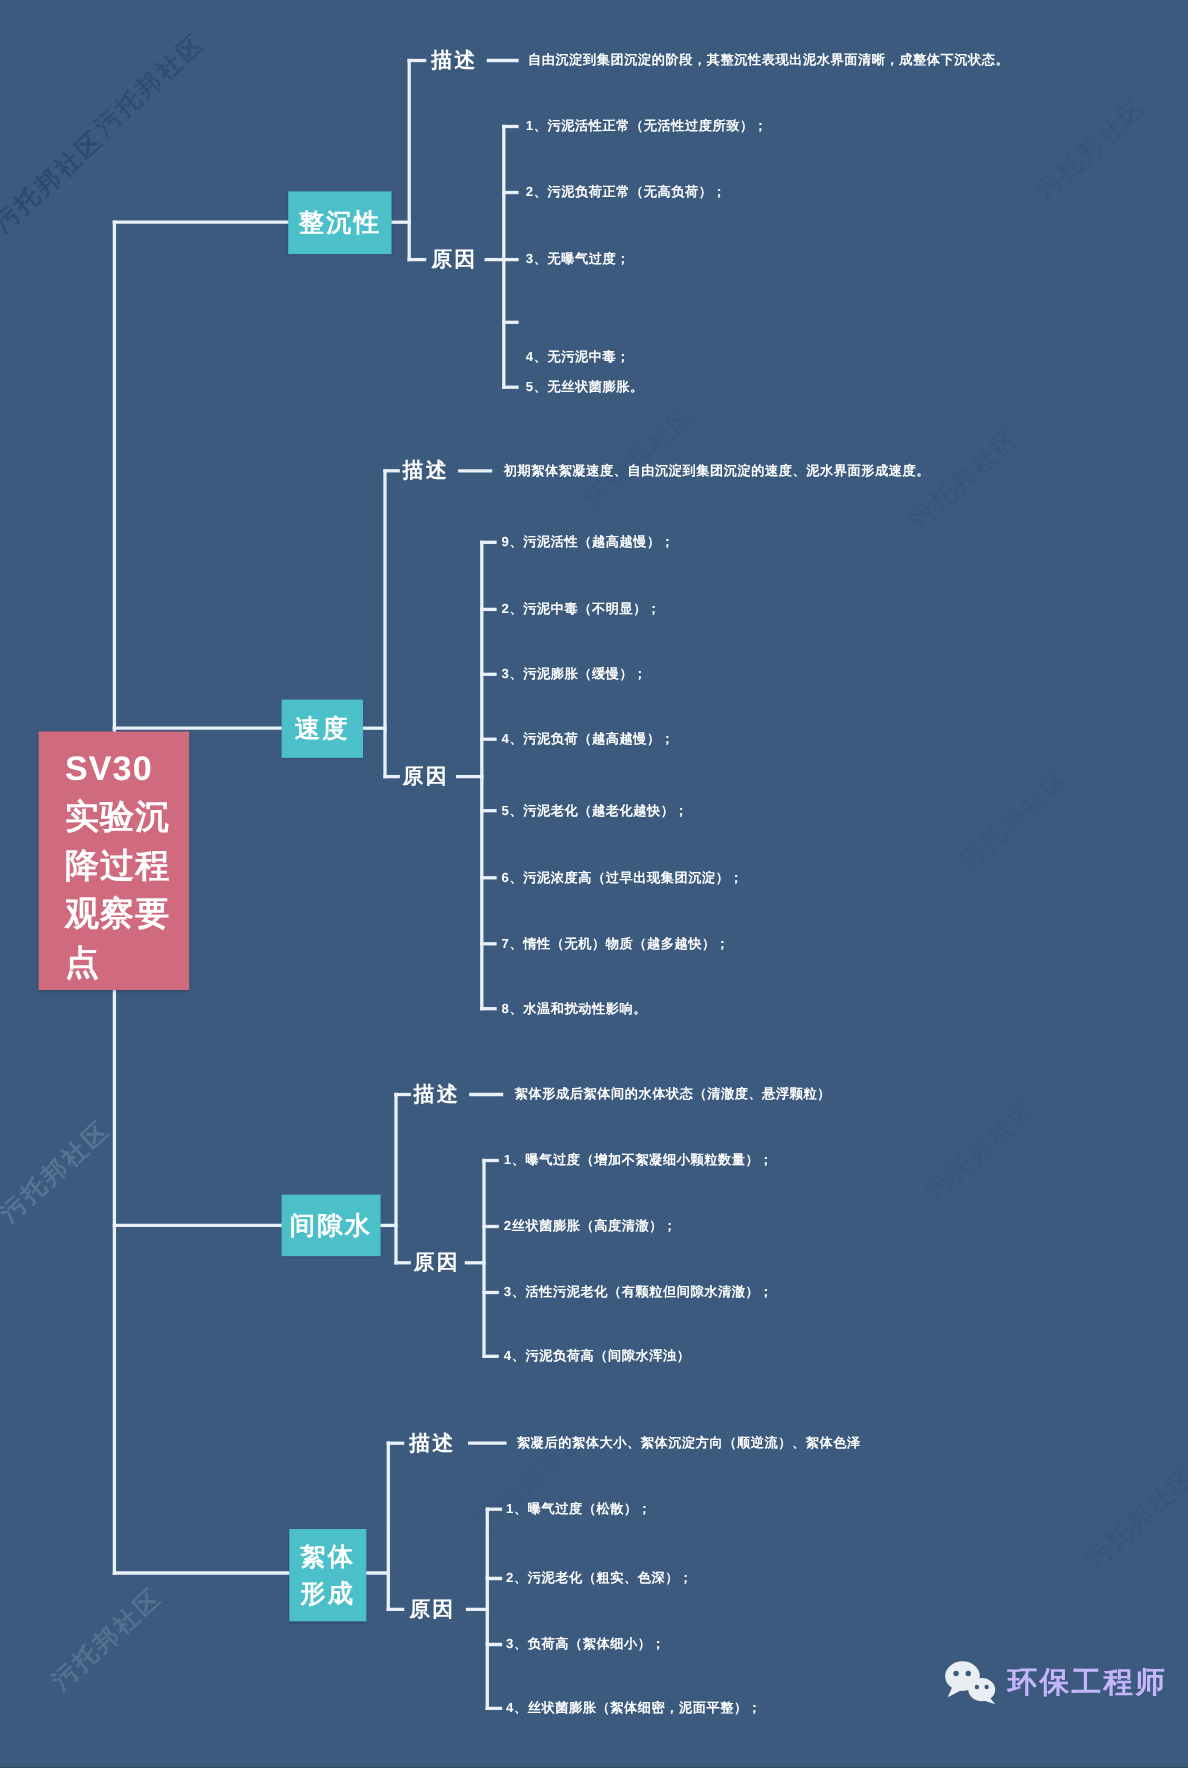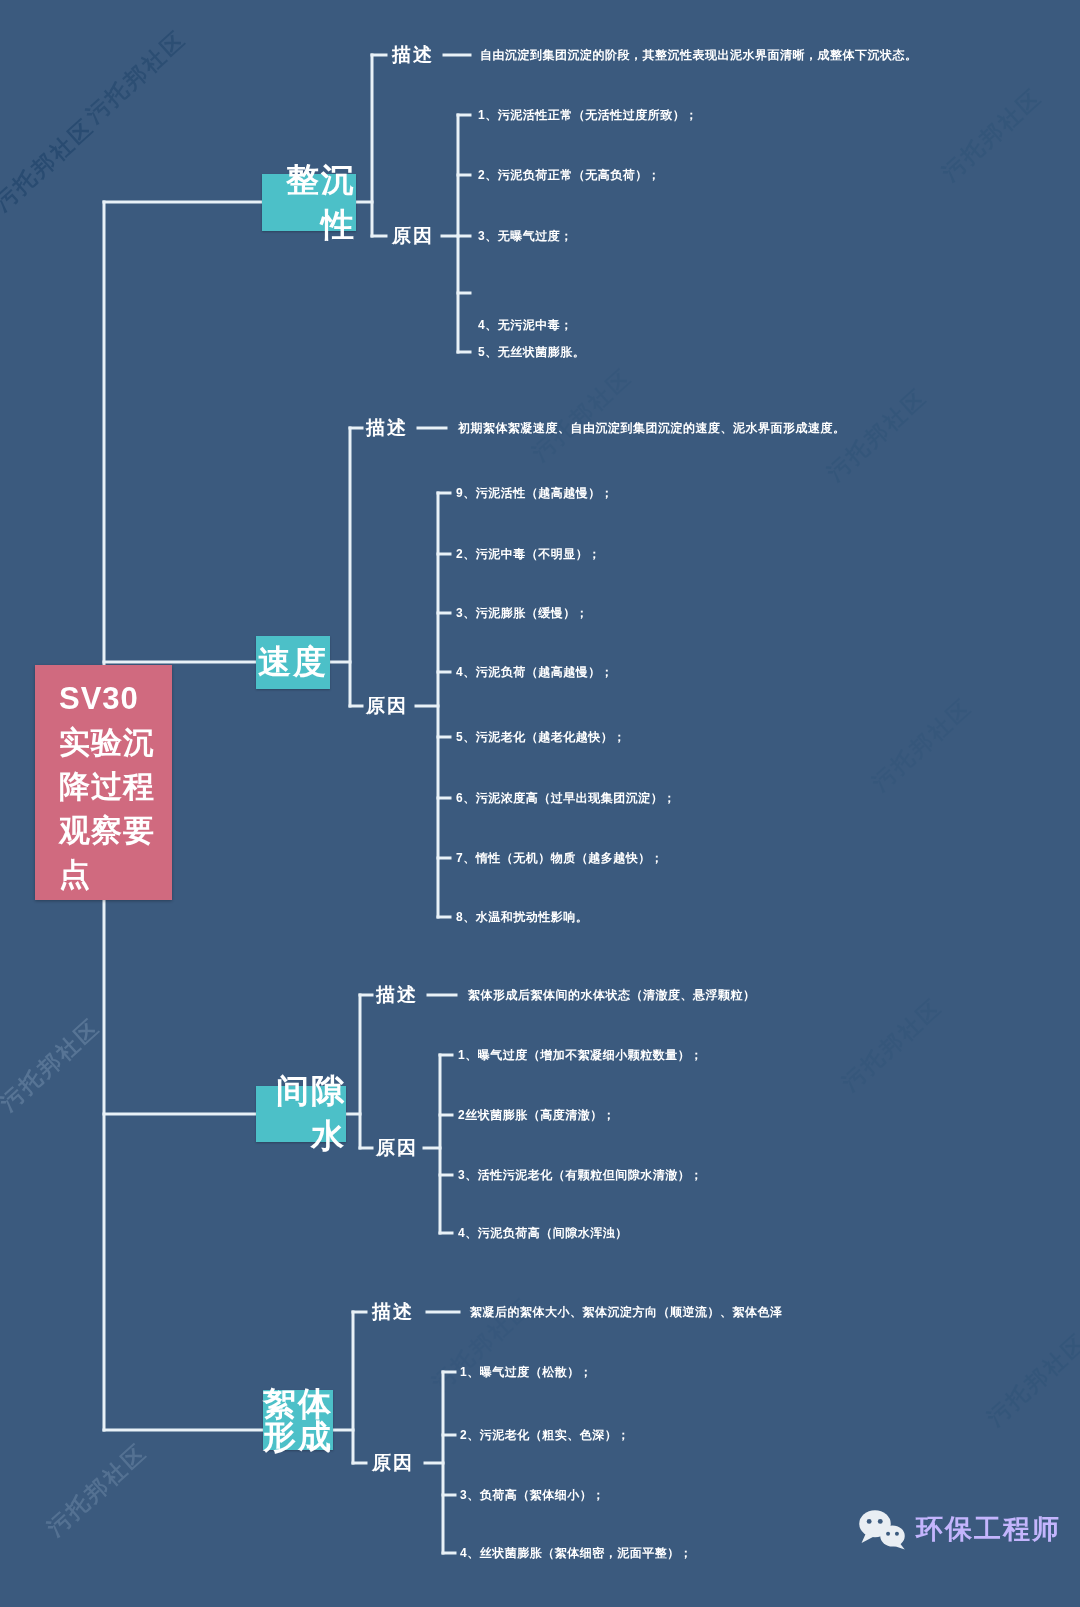--- a/index.html
+++ b/index.html
@@ -17,21 +17,21 @@
   .canvas{
     position:relative;width:1080px;height:1607px;margin:0 auto;
     background:var(--bg);overflow:hidden;
   }
   svg.connectors{position:absolute;left:0;top:0;}
   svg.connectors path{stroke:var(--line);stroke-width:3;fill:none;stroke-linecap:square;}
 
   .node{
     position:absolute;background:var(--node);color:var(--ink);
     display:flex;align-items:center;justify-content:center;
-    font-weight:bold;font-size:33px;letter-spacing:2px;text-align:right;
+    font-weight:bold;font-size:23px;letter-spacing:2px;text-align:center;
     box-shadow:0 1px 2px rgba(0,0,0,.25);
   }
   .node .two-line{line-height:33px;}
 
   .root-node{
     position:absolute;left:35px;top:665px;width:137px;height:235px;
     background:var(--root);color:var(--ink);
     font-weight:bold;font-size:31px;line-height:44px;letter-spacing:1px;
     padding:12px 0 0 24px;box-shadow:0 1px 3px rgba(0,0,0,.3);
   }
@@ -137,21 +137,21 @@
     <div>SV30</div>
     <div>实验沉</div>
     <div>降过程</div>
     <div>观察要</div>
     <div>点</div>
   </div>
 
   <div class="node" style="left:262px;top:174px;width:94px;height:57px;">整沉性</div>
   <div class="node" style="left:256px;top:636px;width:74px;height:53px;">速度</div>
   <div class="node" style="left:256px;top:1086px;width:90px;height:56px;">间隙水</div>
-  <div class="node" style="left:263px;top:1390px;width:70px;height:60px;">
+  <div class="node" style="left:263px;top:1390px;width:70px;height:84px;">
     <div class="two-line">
       <div>絮体</div>
       <div>形成</div>
     </div>
   </div>
 
   <div class="row lbl" style="left:392px;top:55px;">描述</div>
   <div class="row txt" style="left:480px;top:55px;">自由沉淀到集团沉淀的阶段，其整沉性表现出泥水界面清晰，成整体下沉状态。</div>
   <div class="row lbl" style="left:392px;top:236px;">原因</div>
   <div class="row txt" style="left:478px;top:115px;">1、污泥活性正常（无活性过度所致）；</div>

